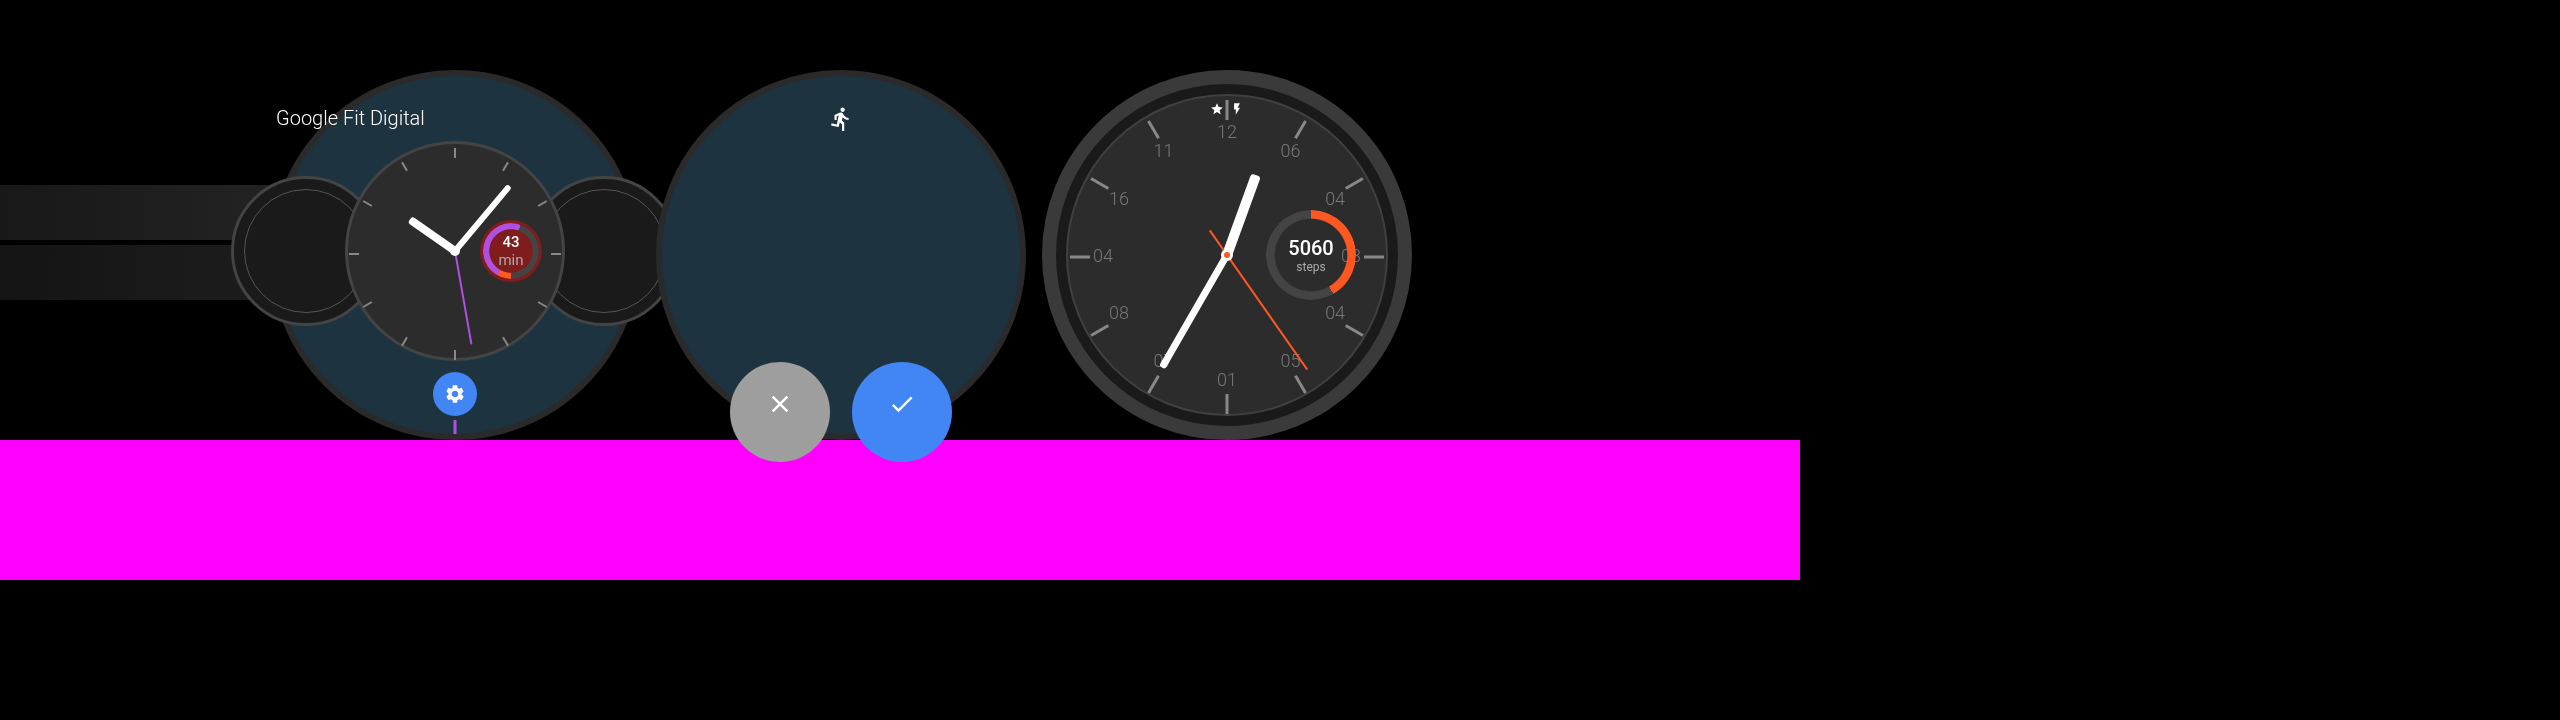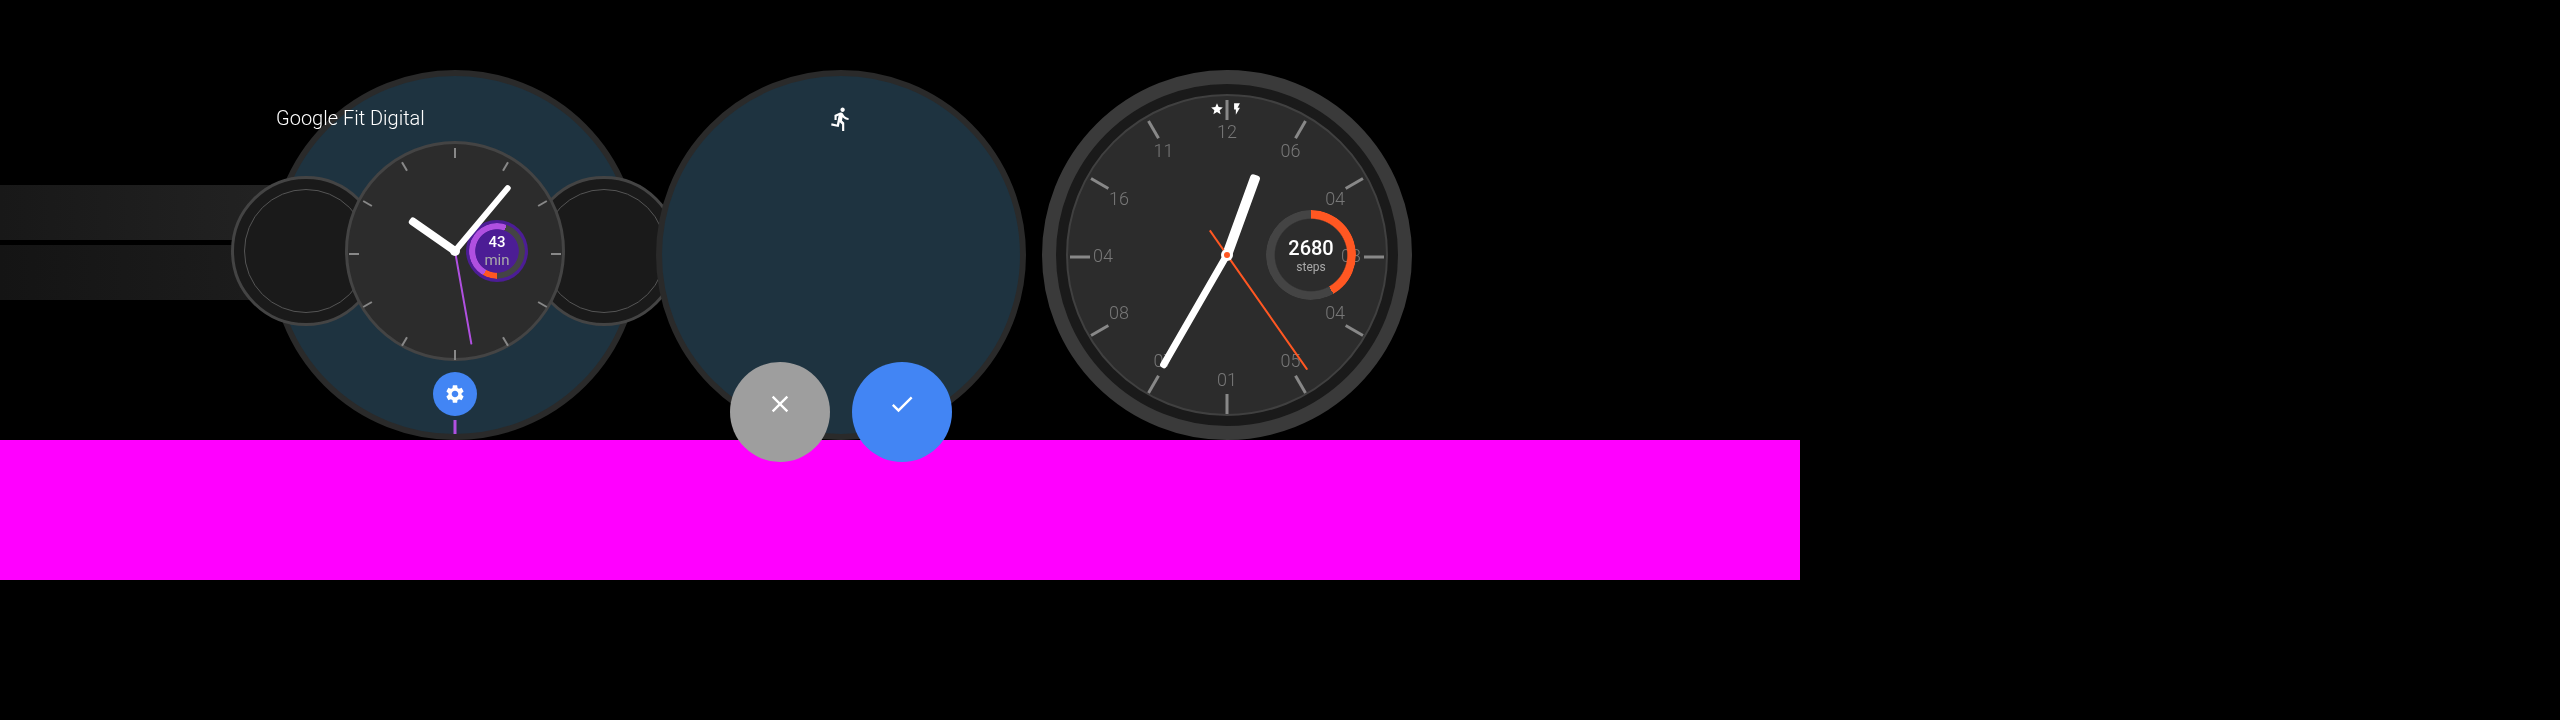--- a/index.html
+++ b/index.html
@@ -126,27 +126,27 @@
     transform-origin: 50% 100%;
     background: #fff;
     border-radius: 3px;
   }
   .w1-hour { width: 8px; height: 55px; transform: translate(-50%,-100%) rotate(305deg); }
   .w1-min  { width: 6px; height: 85px; transform: translate(-50%,-100%) rotate(40deg); }
   .w1-sec  { width: 2px; height: 95px; background: #b050e0; transform: translate(-50%,-100%) rotate(170deg); }
   .w1-center { position:absolute; left:50%; top:50%; width:10px; height:10px; background:#fff; border-radius:50%; transform:translate(-50%,-50%); }
   .w1-complication {
     position: absolute;
-    right: 34px;
+    right: 20px;
     top: 50%;
     transform: translateY(-50%);
     width: 62px;
     height: 62px;
     border-radius: 50%;
-    background: #4c1d95;
+    background: #7f1d1d;
   }
   .w1-comp-ring {
     position: absolute;
     inset: 3px;
     border-radius: 50%;
     background: conic-gradient(from 180deg, #ff5722 0deg 30deg, #b050e0 30deg 200deg, #444 200deg 360deg);
     -webkit-mask: radial-gradient(circle, transparent 54%, black 56%);
     mask: radial-gradient(circle, transparent 54%, black 56%);
   }
   .w1-comp-txt { position:absolute; inset:0; display:flex; flex-direction:column; align-items:center; justify-content:center; color:#fff;}
@@ -349,21 +349,21 @@
     <div class="w3-num" style="left:50%; top:89%">01</div>
     <div class="w3-num" style="left:30%; top:83%">07</div>
     <div class="w3-num" style="left:16%; top:68%">08</div>
     <div class="w3-num" style="left:11%; top:50%">04</div>
     <div class="w3-num" style="left:16%; top:32%">16</div>
     <div class="w3-num" style="left:30%; top:17%">11</div>
 
     <div class="w3-complication">
       <div class="w3-comp-ring"></div>
       <div class="w3-comp-txt">
-        <span class="w3-comp-val">2680</span>
+        <span class="w3-comp-val">5060</span>
         <span class="w3-comp-unit">steps</span>
       </div>
     </div>
 
     <div class="hand w3-min"></div>
     <div class="hand w3-hour"></div>
     <div class="hand w3-sec"></div>
     <div class="w3-sec-tail"></div>
     <div class="w3-center"></div>
     <div class="w3-center2"></div>

